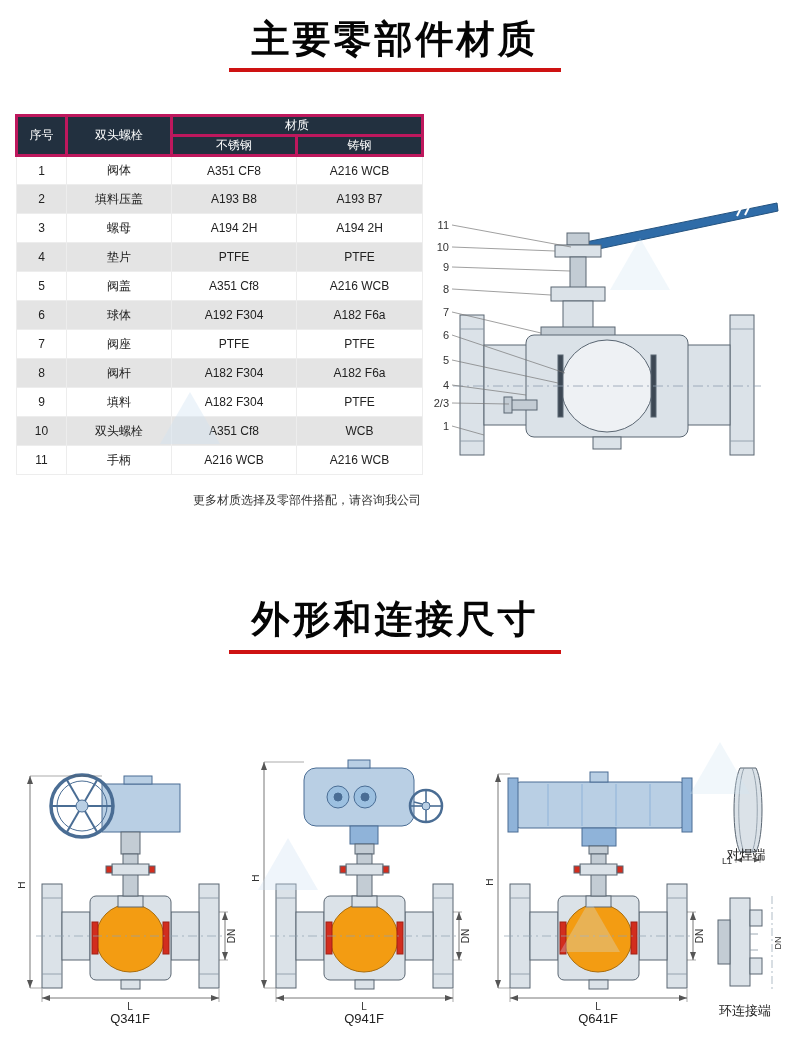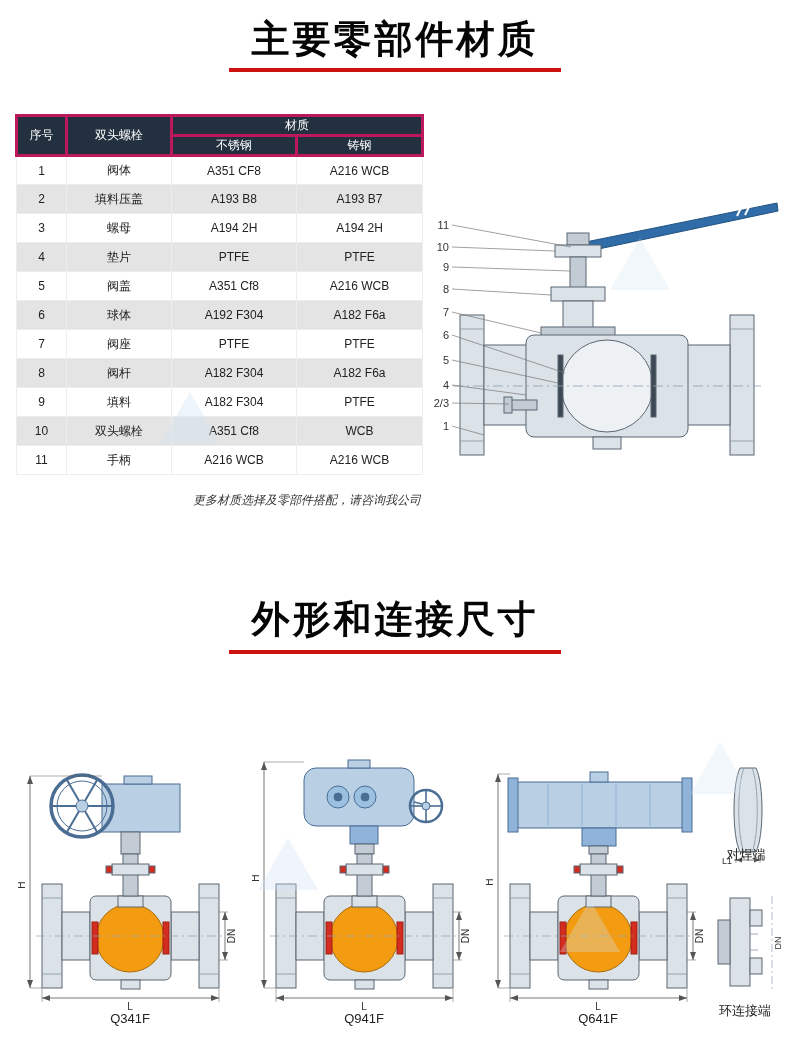--- a/index.html
+++ b/index.html
@@ -31,21 +31,21 @@
   table.materials th {
     background:#22303f; color:#fff; font-weight:400;
     border:3px solid #be185d; padding:0 2px; font-size:12px;
   }
   table.materials td { border:1px solid #ededed; height:29px; padding:0 2px; }
   table.materials tbody tr:nth-child(odd)  td { background:#ffffff; }
   table.materials tbody tr:nth-child(even) td { background:#e4e4e4; }
 
   .note {
     position:absolute; left:15px; top:492px; width:406px;
-    text-align:right; font-size:12px; color:#333;font-style:italic;
+    text-align:right; font-size:12px; color:#333;
   }
   .model-svg { position:absolute; top:740px; }
   .side-label {
     position:absolute; text-align:center; font-size:13px; color:#222;
   }
   .wm {
     position:absolute; width:0; height:0; pointer-events:none;
     border-left:30px solid transparent; border-right:30px solid transparent;
     border-bottom:52px solid #cfe3f2; opacity:.38;
   }

